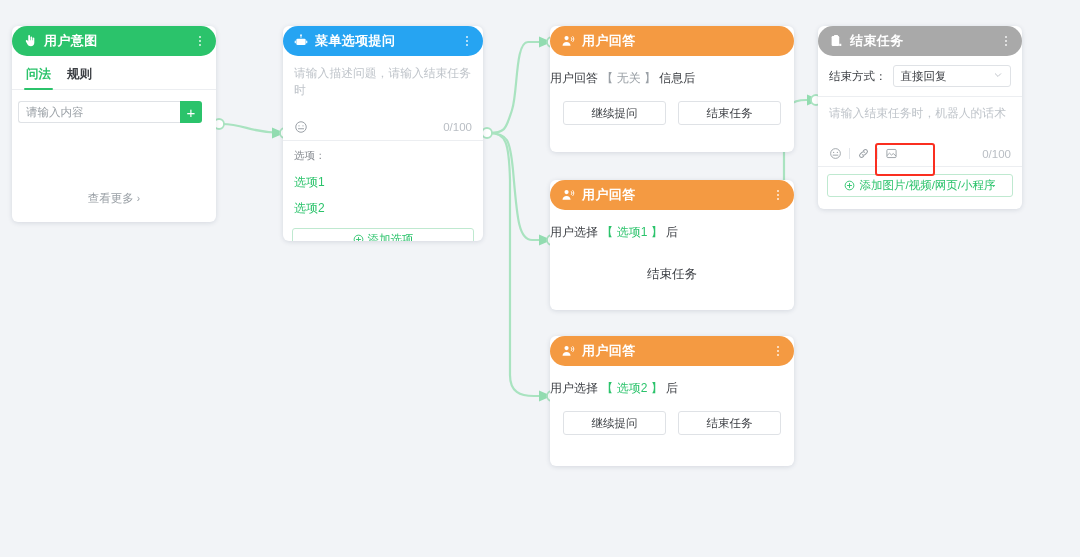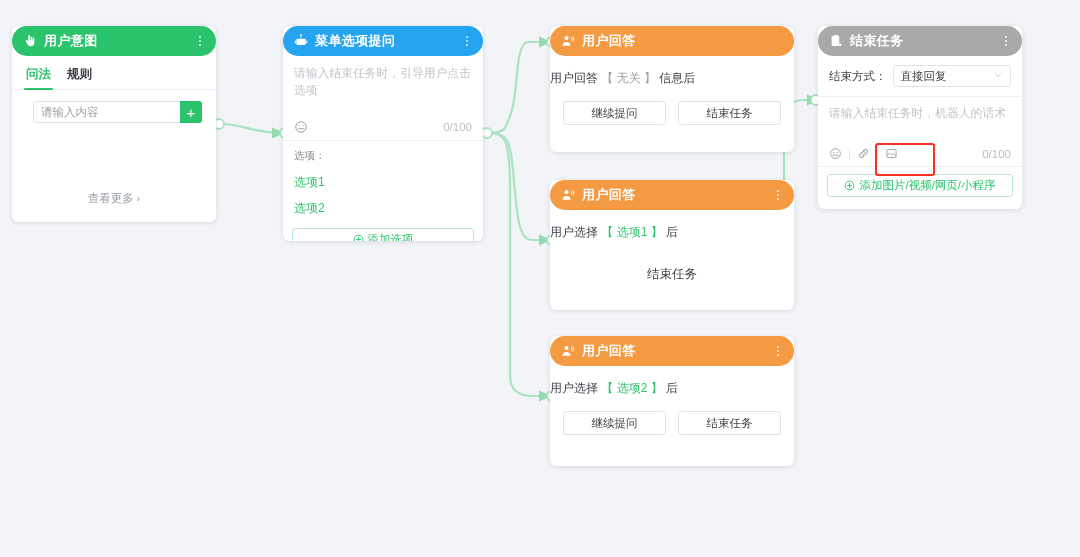--- a/index.html
+++ b/index.html
@@ -65,21 +65,21 @@
     font-size:12.5px; color:#3c3f44; font-weight:bold;
     padding-bottom:6px; position:relative; cursor:pointer;
   }
   .tab.active { color:#2bc36b; }
   .tab.active:after {
     content:""; position:absolute; left:-2px; right:-2px; bottom:-1px;
     height:2px; background:#2bc36b; border-radius:1px;
   }
   .intent-input-row {
     display:flex; align-items:center;
-    margin:11px 14px 0 21px;
+    margin:11px 14px 0 6px;
     height:22px;
     border-radius:9px;
   }
   .intent-input {
     flex:1 1 auto; height:22px;
     border:1px solid #dfe2e6; border-right:none;
     border-radius:3px 0 0 3px;
     background:#fff;
     font-size:11.5px; color:#9aa0a6;
     padding:0 7px; line-height:20px;
@@ -277,21 +277,21 @@
           <rect x="20.8" y="11" width="2" height="5" rx="1"></rect>
         </svg>
       </span>
       <span class="head-title">菜单选项提问</span>
       <span class="kebab">
           <i></i>
           <i></i>
           <i></i>
         </span>
     </div>
-    <div class="ta-placeholder">请输入结束任务时，引导用户点击选项</div>
+    <div class="ta-placeholder">请输入描述问题，请输入结束任务时</div>
     <div class="ta-foot">
       <span class="ic">
         <svg width="14" height="14" viewBox="0 0 24 24" fill="none" stroke="#9aa0a6" stroke-width="1.7">
           <circle cx="12" cy="12" r="9"></circle>
           <circle cx="8.6" cy="10" r="1.1" fill="#9aa0a6" stroke="none"></circle>
           <circle cx="15.4" cy="10" r="1.1" fill="#9aa0a6" stroke="none"></circle>
           <path d="M7.6 15h8.8" stroke-linecap="round"></path>
         </svg>
       </span>
       <span class="count">0/100</span>

